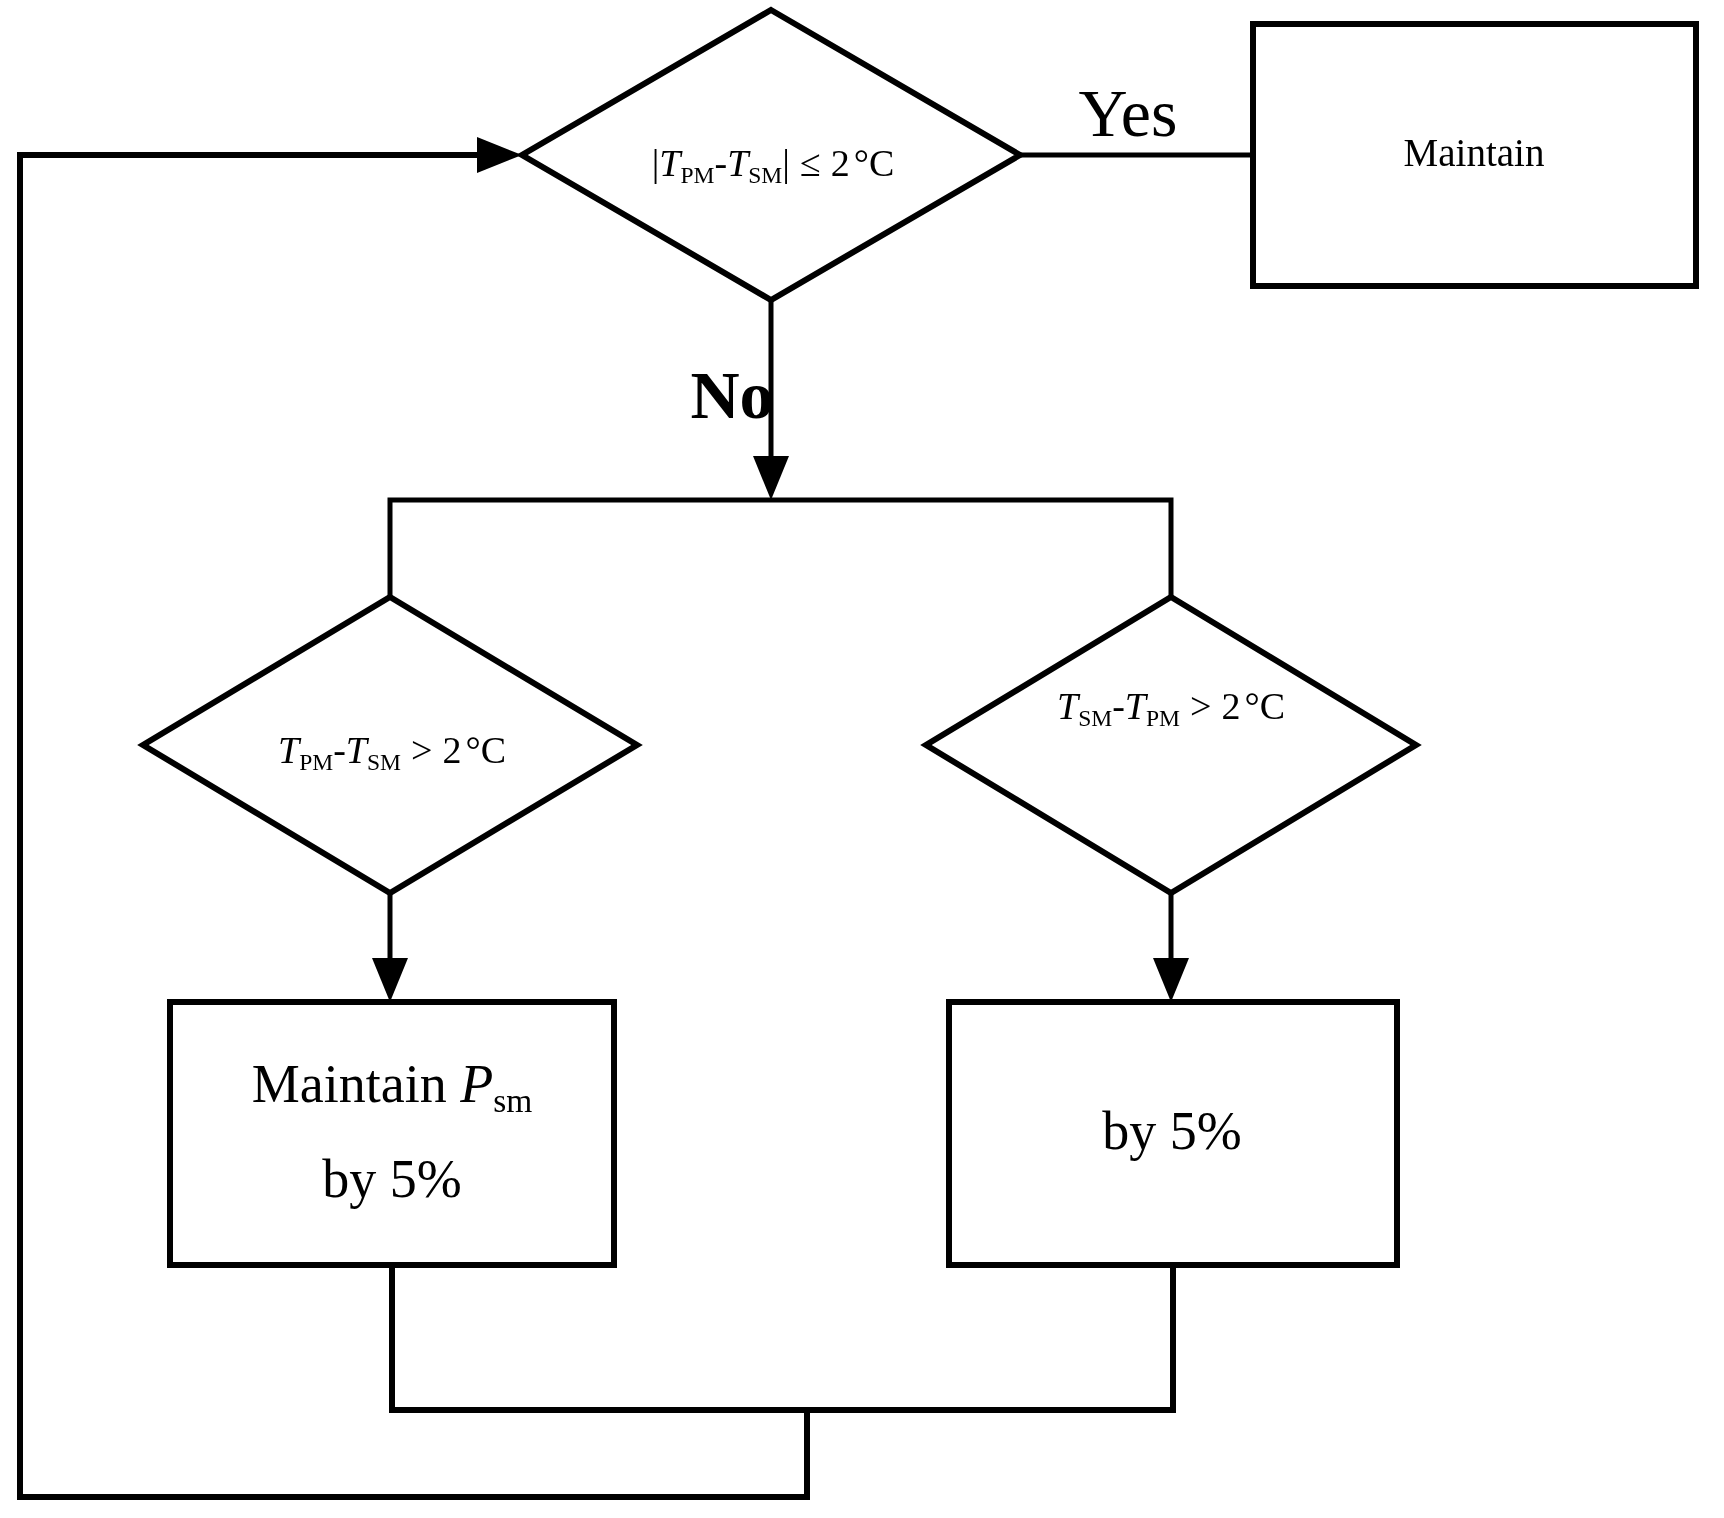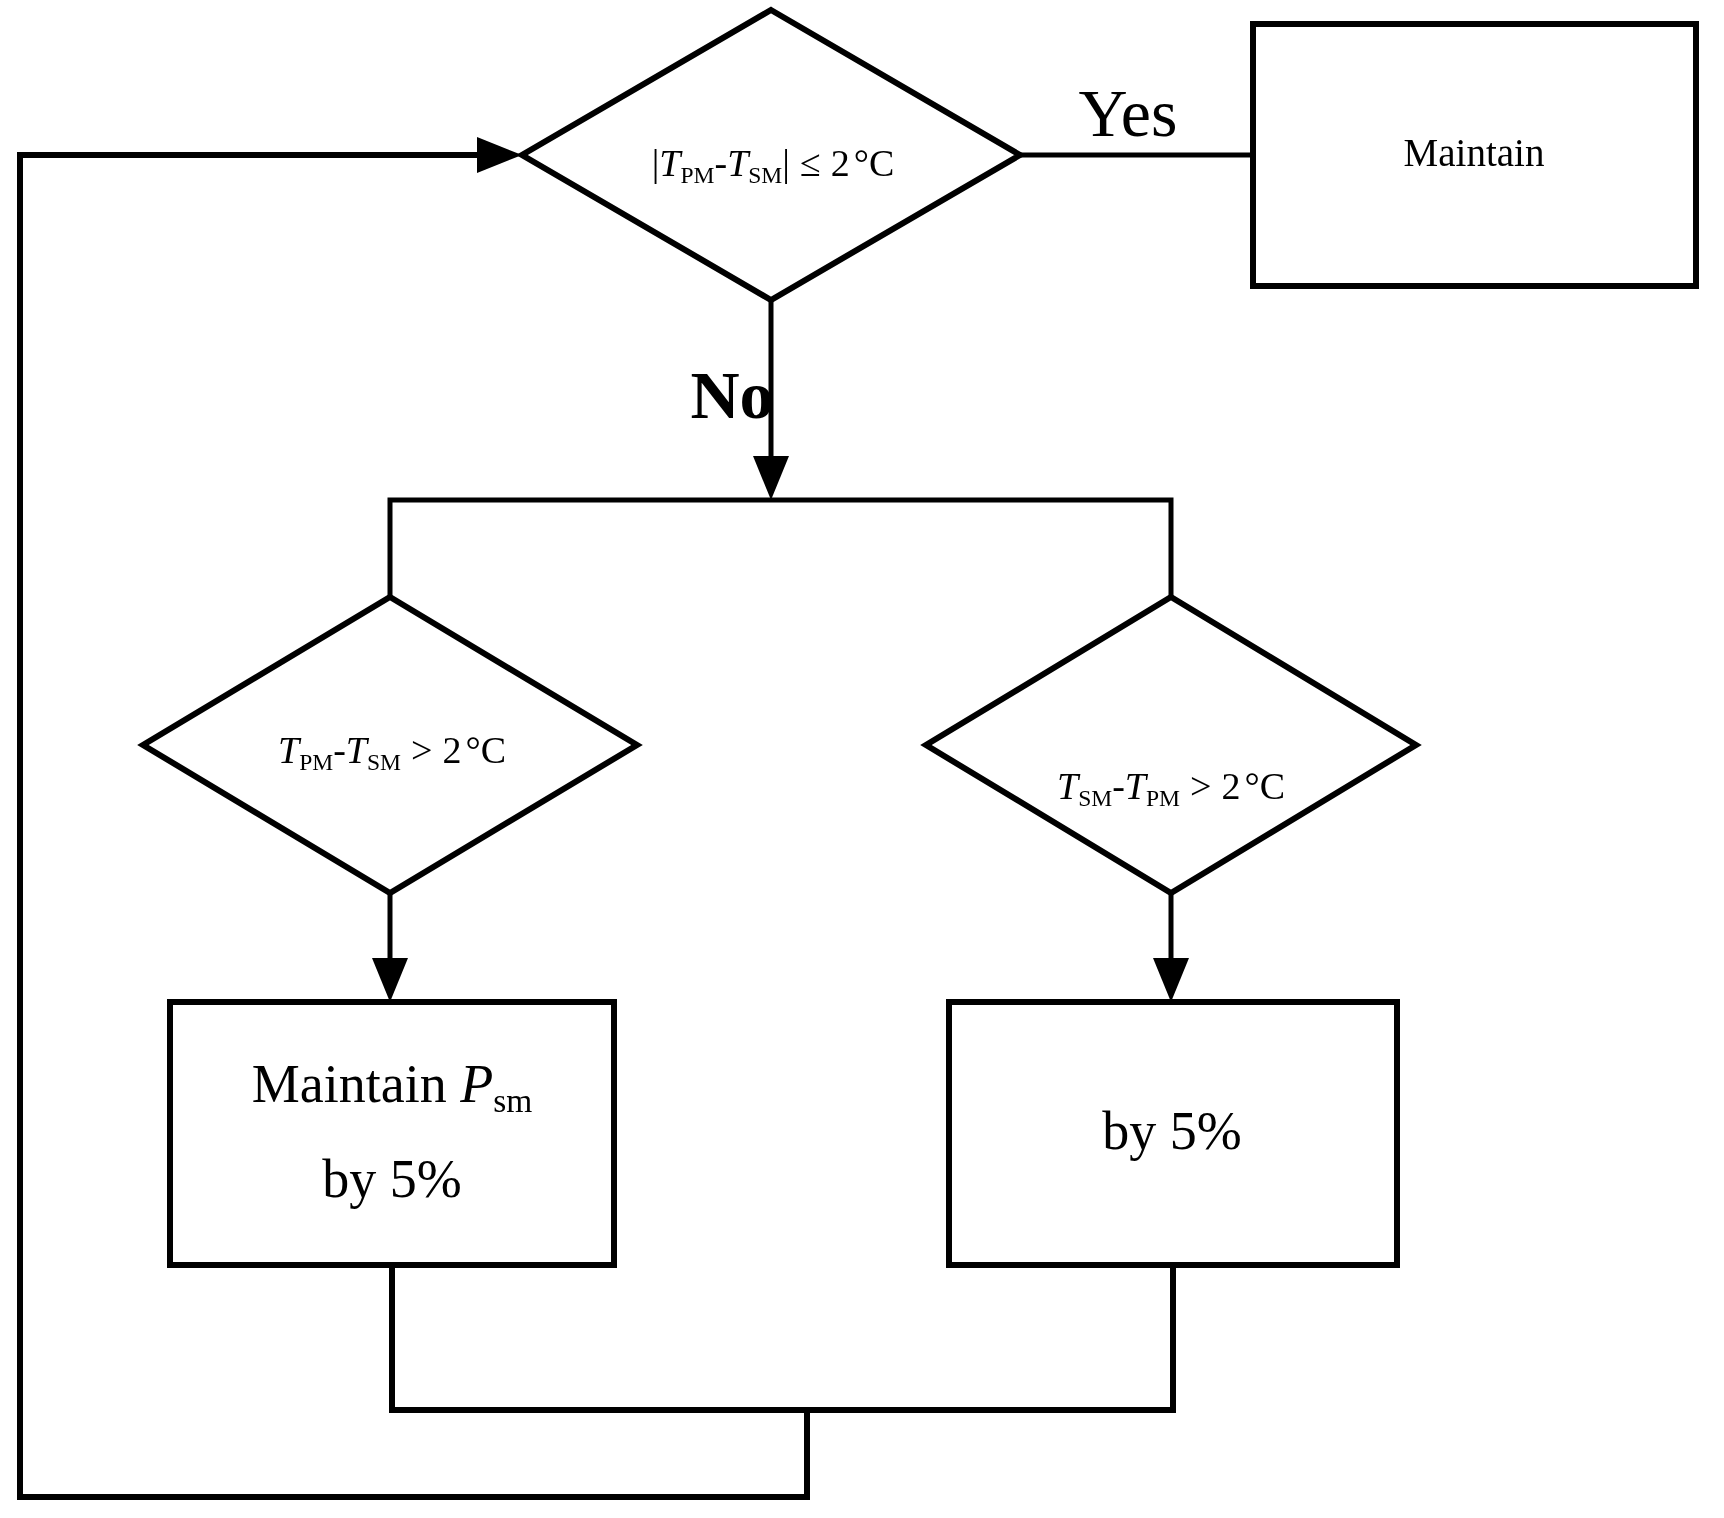--- a/index.html
+++ b/index.html
@@ -73,21 +73,21 @@
   <div class="label edge-label" style="left:732px;top:396px;font-weight:bold;">No</div>
 
   <div class="label maintain-label" style="left:1474px;top:153px;">
     <div><span>Maintain</span></div>
   </div>
 
   <div class="label diamond-label" style="left:392px;top:752px;text-align:right;">
     <span class="it">T</span><span class="sub">PM</span><span>-</span><span class="it">T</span><span class="sub">SM</span><span class="op">&gt;</span><span>2</span><span class="deg">°C</span>
   </div>
 
-  <div class="label diamond-label" style="left:1171px;top:788px;font-family:Liberation Serif, serif;">
+  <div class="label diamond-label" style="left:1171px;top:708px;font-family:Liberation Serif, serif;">
     <span class="it">T</span><span class="sub">SM</span><span>-</span><span class="it">T</span><span class="sub">PM</span><span class="op">&gt;</span><span>2</span><span class="deg">°C</span>
   </div>
 
   <div class="label box-label" style="left:392px;top:1131px;">
     <div><span>Maintain </span><span class="it">P</span><span class="sub">sm</span></div>
     <div>by 5%</div>
   </div>
 
   <div class="label box-label" style="left:1172px;top:1131px;">
     <div>by 5%</div>

